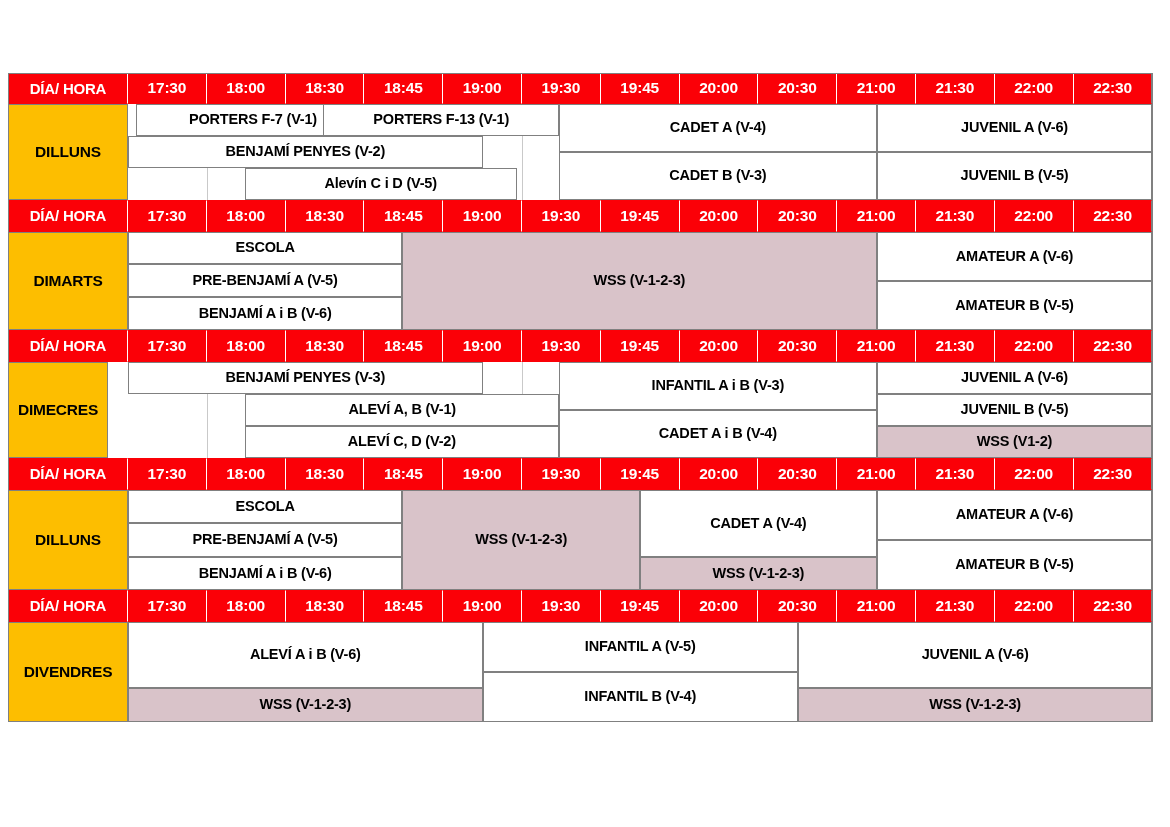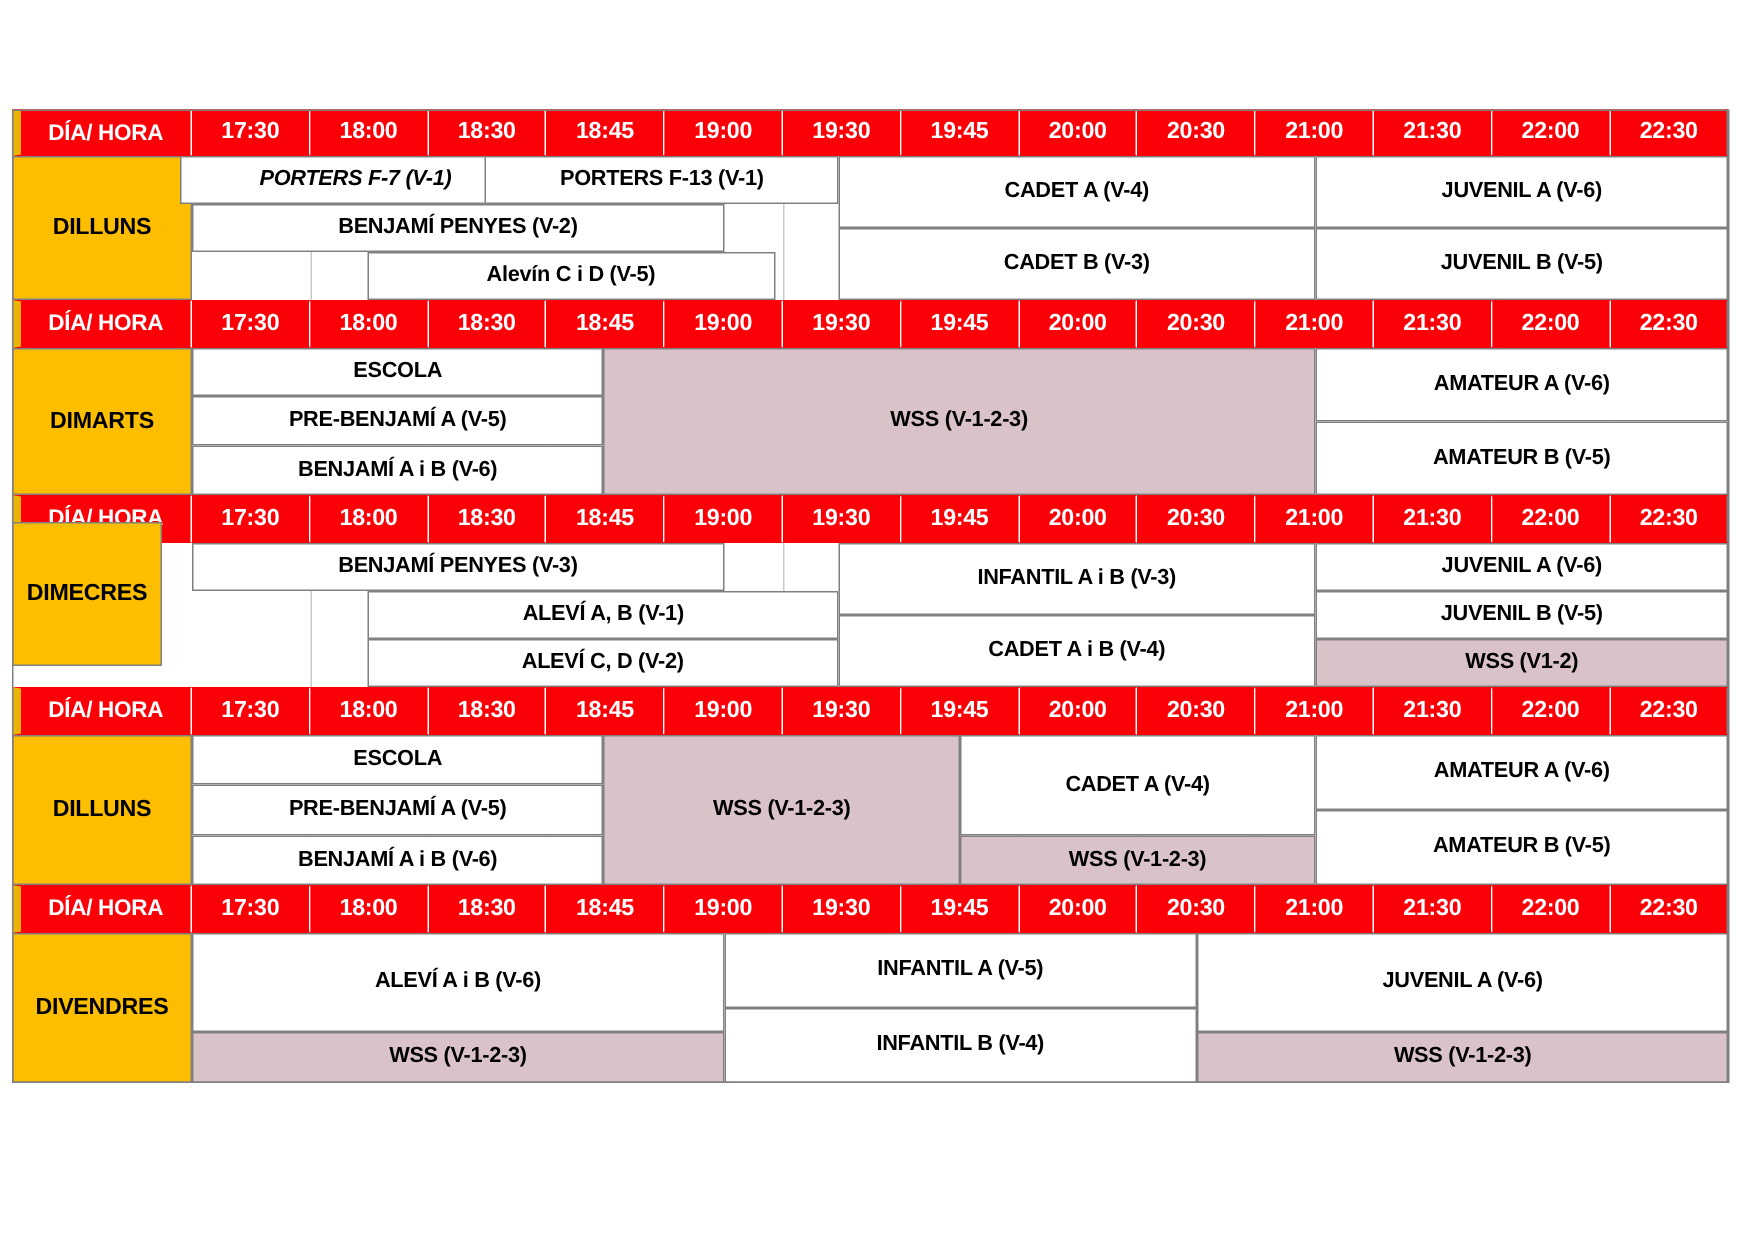--- a/index.html
+++ b/index.html
@@ -53,21 +53,21 @@
   
   .hdr-cell {
     background: #fb0007;
     color: #ffffff;
     font-size: 15.5px;
     border-right: 1px solid #ffffff;
     border-top: 1px solid #fb0007;
     border-bottom: 1px solid #fb0007;
   }
   .hdr-cell.first {
-    border-left: 6px solid #eab308;
+    border-left: 1px solid #eab308;
     font-size: 15px;
   }
   .hdr-cell.last { border-right: 1px solid #808080; }
 
   
   .day-cell {
     background: #fdbe00;
     color: #000000;
     font-size: 15.5px;
     border: 1px solid #808080;
@@ -141,21 +141,21 @@
       <div class="vtick" style="left: 364.4px; top: 104px; height: 96px;"></div>
       <div class="vtick" style="left: 443.2px; top: 104px; height: 96px;"></div>
       <div class="vtick" style="left: 522px; top: 104px; height: 96px;"></div>
       <div class="vtick" style="left: 600.8px; top: 104px; height: 96px;"></div>
       <div class="vtick" style="left: 679.6px; top: 104px; height: 96px;"></div>
       <div class="vtick" style="left: 758.4px; top: 104px; height: 96px;"></div>
       <div class="vtick" style="left: 837.2px; top: 104px; height: 96px;"></div>
       <div class="vtick" style="left: 916px; top: 104px; height: 96px;"></div>
       <div class="vtick" style="left: 994.8px; top: 104px; height: 96px;"></div>
       <div class="vtick" style="left: 1073.6px; top: 104px; height: 96px;"></div>
-      <div class="cell act" style="left: 120px; top: 104px; width: 234px; height: 32px; font-style: italic;">PORTERS F-7  (V-1)</div>
+      <div class="cell act" style="left: 136px; top: 104px; width: 234px; height: 32px;">PORTERS F-7  (V-1)</div>
       <div class="cell act" style="left: 323.424px; top: 104px; width: 235.612px; height: 32px;">PORTERS F-13 (V-1)</div>
       <div class="cell act" style="left: 128px; top: 136px; width: 354.6px; height: 32px;">BENJAMÍ PENYES (V-2)</div>
       <div class="cell act" style="left: 244.624px; top: 168px; width: 272px; height: 32px;">Alevín C i D (V-5)</div>
       <div class="cell act" style="left: 559.036px; top: 104px; width: 317.564px; height: 48px;">CADET A (V-4)</div>
       <div class="cell act" style="left: 559.036px; top: 152px; width: 317.564px; height: 48px;">CADET B (V-3)</div>
       <div class="cell act" style="left: 876.6px; top: 104px; width: 275.8px; height: 48px;">JUVENIL A (V-6)</div>
       <div class="cell act" style="left: 876.6px; top: 152px; width: 275.8px; height: 48px;">JUVENIL B (V-5)</div>
       <div class="cell hdr-cell first" style="left: 8px; top: 200px; width: 120px; height: 32px;">DÍA/ HORA</div>
       <div class="cell hdr-cell" style="left: 128px; top: 200px; width: 78.8px; height: 32px;">17:30</div>
       <div class="cell hdr-cell" style="left: 206.8px; top: 200px; width: 78.8px; height: 32px;">18:00</div>
@@ -196,21 +196,21 @@
       <div class="cell hdr-cell" style="left: 364.4px; top: 330px; width: 78.8px; height: 32px;">18:45</div>
       <div class="cell hdr-cell" style="left: 443.2px; top: 330px; width: 78.8px; height: 32px;">19:00</div>
       <div class="cell hdr-cell" style="left: 522px; top: 330px; width: 78.8px; height: 32px;">19:30</div>
       <div class="cell hdr-cell" style="left: 600.8px; top: 330px; width: 78.8px; height: 32px;">19:45</div>
       <div class="cell hdr-cell" style="left: 679.6px; top: 330px; width: 78.8px; height: 32px;">20:00</div>
       <div class="cell hdr-cell" style="left: 758.4px; top: 330px; width: 78.8px; height: 32px;">20:30</div>
       <div class="cell hdr-cell" style="left: 837.2px; top: 330px; width: 78.8px; height: 32px;">21:00</div>
       <div class="cell hdr-cell" style="left: 916px; top: 330px; width: 78.8px; height: 32px;">21:30</div>
       <div class="cell hdr-cell" style="left: 994.8px; top: 330px; width: 78.8px; height: 32px;">22:00</div>
       <div class="cell hdr-cell last" style="left: 1073.6px; top: 330px; width: 78.8px; height: 32px;">22:30</div>
-      <div class="cell day-cell" style="left: 8px; top: 348px; width: 100px; height: 96px;">DIMECRES</div>
+      <div class="cell day-cell" style="left: 8px; top: 362px; width: 100px; height: 96px;">DIMECRES</div>
       <div class="vtick" style="left: 206.8px; top: 362px; height: 96px;"></div>
       <div class="vtick" style="left: 285.6px; top: 362px; height: 96px;"></div>
       <div class="vtick" style="left: 364.4px; top: 362px; height: 96px;"></div>
       <div class="vtick" style="left: 443.2px; top: 362px; height: 96px;"></div>
       <div class="vtick" style="left: 522px; top: 362px; height: 96px;"></div>
       <div class="vtick" style="left: 600.8px; top: 362px; height: 96px;"></div>
       <div class="vtick" style="left: 679.6px; top: 362px; height: 96px;"></div>
       <div class="vtick" style="left: 758.4px; top: 362px; height: 96px;"></div>
       <div class="vtick" style="left: 837.2px; top: 362px; height: 96px;"></div>
       <div class="vtick" style="left: 916px; top: 362px; height: 96px;"></div>

